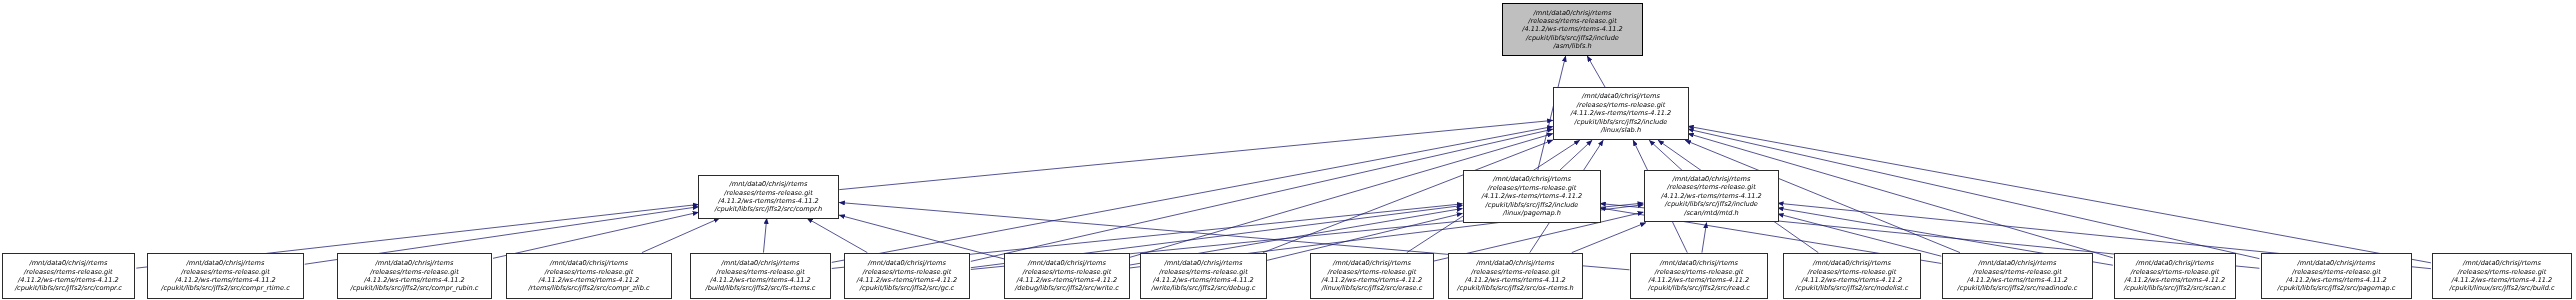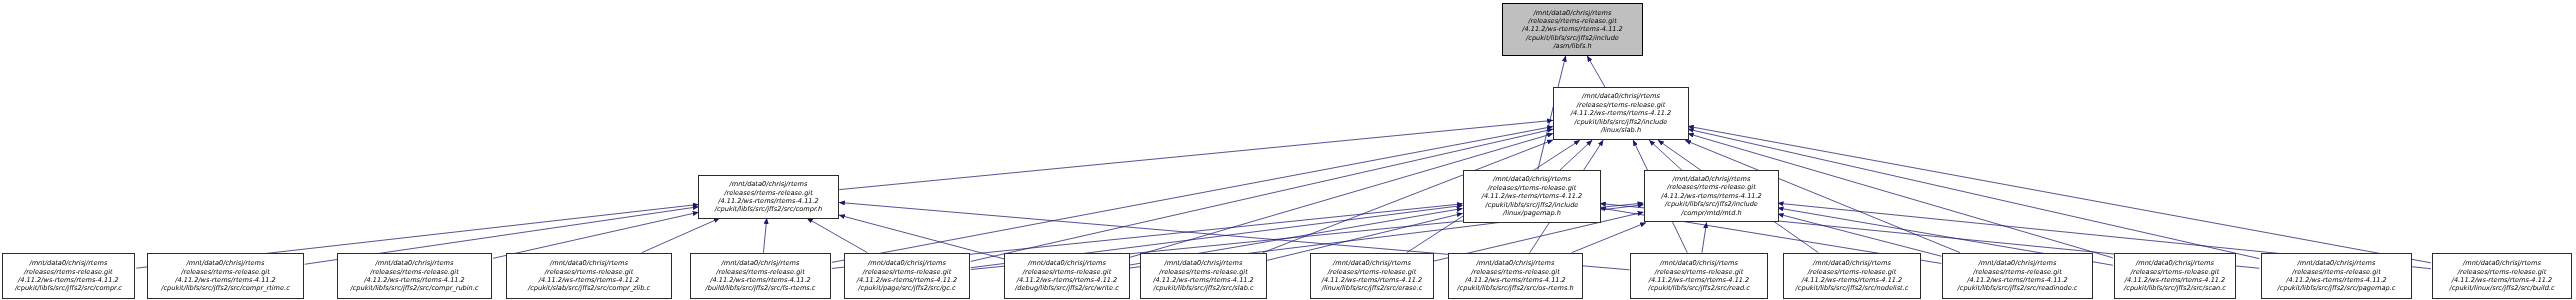--- a/index.html
+++ b/index.html
@@ -125,21 +125,21 @@
         <span class="path-line">/releases/rtems-release.git</span>
         <span class="path-line">/4.11.2/ws-rtems/rtems-4.11.2</span>
         <span class="path-line">/cpukit/libfs/src/jffs2/include</span>
         <span class="path-line">/linux/pagemap.h</span>
       </div>
       <div class="node" style="left: 1644px; top: 170px; width: 135px; height: 52px;">
         <span class="path-line">/mnt/data0/chrisj/rtems</span>
         <span class="path-line">/releases/rtems-release.git</span>
         <span class="path-line">/4.11.2/ws-rtems/rtems-4.11.2</span>
         <span class="path-line">/cpukit/libfs/src/jffs2/include</span>
-        <span class="path-line">/compr/mtd/mtd.h</span>
+        <span class="path-line">/scan/mtd/mtd.h</span>
       </div>
       <div class="node" style="left: 1.9px; top: 253px; width: 133px; height: 46px;">
         <span class="path-line">/mnt/data0/chrisj/rtems</span>
         <span class="path-line">/releases/rtems-release.git</span>
         <span class="path-line">/4.11.2/ws-rtems/rtems-4.11.2</span>
         <span class="path-line">/cpukit/libfs/src/jffs2/src/compr.c</span>
       </div>
       <div class="node" style="left: 147px; top: 253px; width: 157px; height: 46px;">
         <span class="path-line">/mnt/data0/chrisj/rtems</span>
         <span class="path-line">/releases/rtems-release.git</span>
@@ -149,45 +149,45 @@
       <div class="node" style="left: 337px; top: 253px; width: 155px; height: 46px;">
         <span class="path-line">/mnt/data0/chrisj/rtems</span>
         <span class="path-line">/releases/rtems-release.git</span>
         <span class="path-line">/4.11.2/ws-rtems/rtems-4.11.2</span>
         <span class="path-line">/cpukit/libfs/src/jffs2/src/compr_rubin.c</span>
       </div>
       <div class="node" style="left: 506px; top: 253px; width: 166px; height: 46px;">
         <span class="path-line">/mnt/data0/chrisj/rtems</span>
         <span class="path-line">/releases/rtems-release.git</span>
         <span class="path-line">/4.11.2/ws-rtems/rtems-4.11.2</span>
-        <span class="path-line">/cpukit/slab/src/jffs2/src/compr_zlib.c</span>
+        <span class="path-line">/rtems/libfs/src/jffs2/src/compr_zlib.c</span>
       </div>
       <div class="node" style="left: 690px; top: 253px; width: 141px; height: 46px;">
         <span class="path-line">/mnt/data0/chrisj/rtems</span>
         <span class="path-line">/releases/rtems-release.git</span>
         <span class="path-line">/4.11.2/ws-rtems/rtems-4.11.2</span>
         <span class="path-line">/build/libfs/src/jffs2/src/fs-rtems.c</span>
       </div>
       <div class="node" style="left: 844px; top: 253px; width: 126px; height: 46px;">
         <span class="path-line">/mnt/data0/chrisj/rtems</span>
         <span class="path-line">/releases/rtems-release.git</span>
         <span class="path-line">/4.11.2/ws-rtems/rtems-4.11.2</span>
-        <span class="path-line">/cpukit/page/src/jffs2/src/gc.c</span>
+        <span class="path-line">/cpukit/libfs/src/jffs2/src/gc.c</span>
       </div>
       <div class="node" style="left: 1004px; top: 253px; width: 126px; height: 46px;">
         <span class="path-line">/mnt/data0/chrisj/rtems</span>
         <span class="path-line">/releases/rtems-release.git</span>
         <span class="path-line">/4.11.2/ws-rtems/rtems-4.11.2</span>
         <span class="path-line">/debug/libfs/src/jffs2/src/write.c</span>
       </div>
       <div class="node" style="left: 1140px; top: 253px; width: 127px; height: 46px;">
         <span class="path-line">/mnt/data0/chrisj/rtems</span>
         <span class="path-line">/releases/rtems-release.git</span>
         <span class="path-line">/4.11.2/ws-rtems/rtems-4.11.2</span>
-        <span class="path-line">/cpukit/libfs/src/jffs2/src/slab.c</span>
+        <span class="path-line">/write/libfs/src/jffs2/src/debug.c</span>
       </div>
       <div class="node" style="left: 1310px; top: 253px; width: 124px; height: 46px;">
         <span class="path-line">/mnt/data0/chrisj/rtems</span>
         <span class="path-line">/releases/rtems-release.git</span>
         <span class="path-line">/4.11.2/ws-rtems/rtems-4.11.2</span>
         <span class="path-line">/linux/libfs/src/jffs2/src/erase.c</span>
       </div>
       <div class="node" style="left: 1448px; top: 253px; width: 135px; height: 46px;">
         <span class="path-line">/mnt/data0/chrisj/rtems</span>
         <span class="path-line">/releases/rtems-release.git</span>

